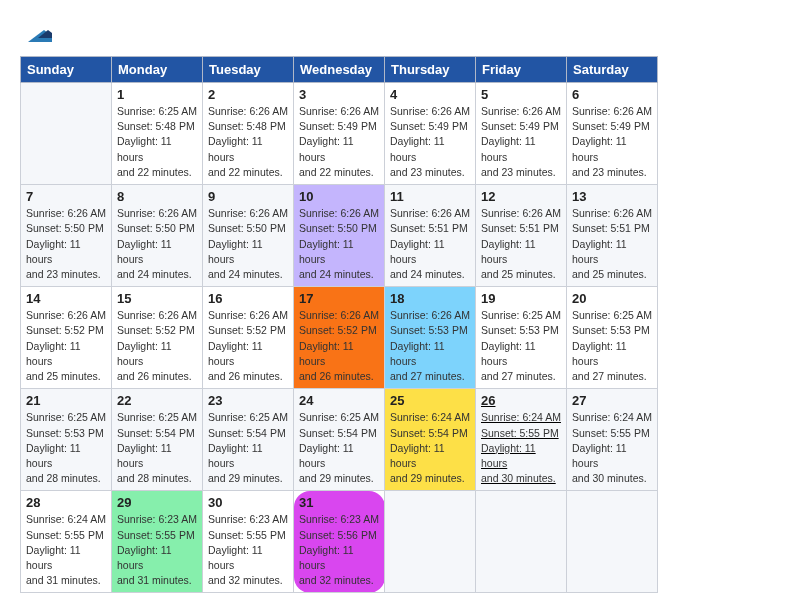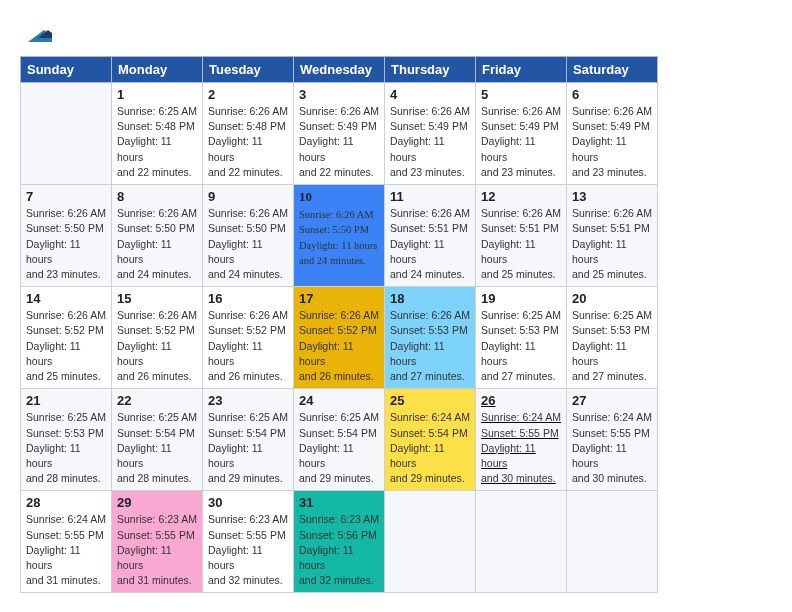--- a/index.html
+++ b/index.html
@@ -172,21 +172,21 @@
             <div class="day-info">Sunrise: 6:26 AM<br>Sunset: 5:50 PM<br>Daylight: 11 hours<br>and 23 minutes.</div>
           </td>
           <td style="background: rgb(245, 247, 250);">
             <span class="day-num">8</span>
             <div class="day-info">Sunrise: 6:26 AM<br>Sunset: 5:50 PM<br>Daylight: 11 hours<br>and 24 minutes.</div>
           </td>
           <td style="background: rgb(245, 247, 250);">
             <span class="day-num">9</span>
             <div class="day-info">Sunrise: 6:26 AM<br>Sunset: 5:50 PM<br>Daylight: 11 hours<br>and 24 minutes.</div>
           </td>
-          <td style="background: #3b82f6; font-family: Liberation Serif, serif;">
+          <td style="background: #c4b5fd;">
             <span class="day-num">10</span>
             <div class="day-info">Sunrise: 6:26 AM<br>Sunset: 5:50 PM<br>Daylight: 11 hours<br>and 24 minutes.</div>
           </td>
           <td style="background: rgb(245, 247, 250);">
             <span class="day-num">11</span>
             <div class="day-info">Sunrise: 6:26 AM<br>Sunset: 5:51 PM<br>Daylight: 11 hours<br>and 24 minutes.</div>
           </td>
           <td style="background: rgb(245, 247, 250); margin-top: 20px;">
             <span class="day-num">12</span>
             <div class="day-info">Sunrise: 6:26 AM<br>Sunset: 5:51 PM<br>Daylight: 11 hours<br>and 25 minutes.</div>
@@ -202,21 +202,21 @@
             <div class="day-info">Sunrise: 6:26 AM<br>Sunset: 5:52 PM<br>Daylight: 11 hours<br>and 25 minutes.</div>
           </td>
           <td style="background: rgb(255, 255, 255);">
             <span class="day-num">15</span>
             <div class="day-info">Sunrise: 6:26 AM<br>Sunset: 5:52 PM<br>Daylight: 11 hours<br>and 26 minutes.</div>
           </td>
           <td style="background: rgb(255, 255, 255);">
             <span class="day-num">16</span>
             <div class="day-info">Sunrise: 6:26 AM<br>Sunset: 5:52 PM<br>Daylight: 11 hours<br>and 26 minutes.</div>
           </td>
-          <td style="background: #eab308; margin-top: 32px;">
+          <td style="background: #f97316; margin-top: 32px;">
             <span class="day-num">17</span>
             <div class="day-info">Sunrise: 6:26 AM<br>Sunset: 5:52 PM<br>Daylight: 11 hours<br>and 26 minutes.</div>
           </td>
           <td style="background: #7dd3fc;">
             <span class="day-num">18</span>
             <div class="day-info">Sunrise: 6:26 AM<br>Sunset: 5:53 PM<br>Daylight: 11 hours<br>and 27 minutes.</div>
           </td>
           <td style="background: rgb(255, 255, 255);">
             <span class="day-num">19</span>
             <div class="day-info">Sunrise: 6:25 AM<br>Sunset: 5:53 PM<br>Daylight: 11 hours<br>and 27 minutes.</div>
@@ -254,29 +254,29 @@
           <td style="background: rgb(245, 247, 250);">
             <span class="day-num">27</span>
             <div class="day-info">Sunrise: 6:24 AM<br>Sunset: 5:55 PM<br>Daylight: 11 hours<br>and 30 minutes.</div>
           </td>
         </tr>
         <tr>
           <td style="background: rgb(255, 255, 255);">
             <span class="day-num">28</span>
             <div class="day-info">Sunrise: 6:24 AM<br>Sunset: 5:55 PM<br>Daylight: 11 hours<br>and 31 minutes.</div>
           </td>
-          <td style="background: #f9a8d4;">
+          <td style="background: #86efac;">
             <span class="day-num">29</span>
             <div class="day-info">Sunrise: 6:23 AM<br>Sunset: 5:55 PM<br>Daylight: 11 hours<br>and 31 minutes.</div>
           </td>
           <td style="background: rgb(255, 255, 255);">
             <span class="day-num">30</span>
             <div class="day-info">Sunrise: 6:23 AM<br>Sunset: 5:55 PM<br>Daylight: 11 hours<br>and 32 minutes.</div>
           </td>
-          <td style="background: #14b8a6;">
+          <td style="background: #d946ef; border-radius: 16px;">
             <span class="day-num">31</span>
             <div class="day-info">Sunrise: 6:23 AM<br>Sunset: 5:56 PM<br>Daylight: 11 hours<br>and 32 minutes.</div>
           </td>
           <td class="empty-cell" style="background: rgb(245, 247, 250);"></td>
           <td class="empty-cell" style="background: rgb(245, 247, 250);"></td>
           <td class="empty-cell" style="background: rgb(245, 247, 250);"></td>
         </tr>
       </tbody>
   </table>
 </div>

